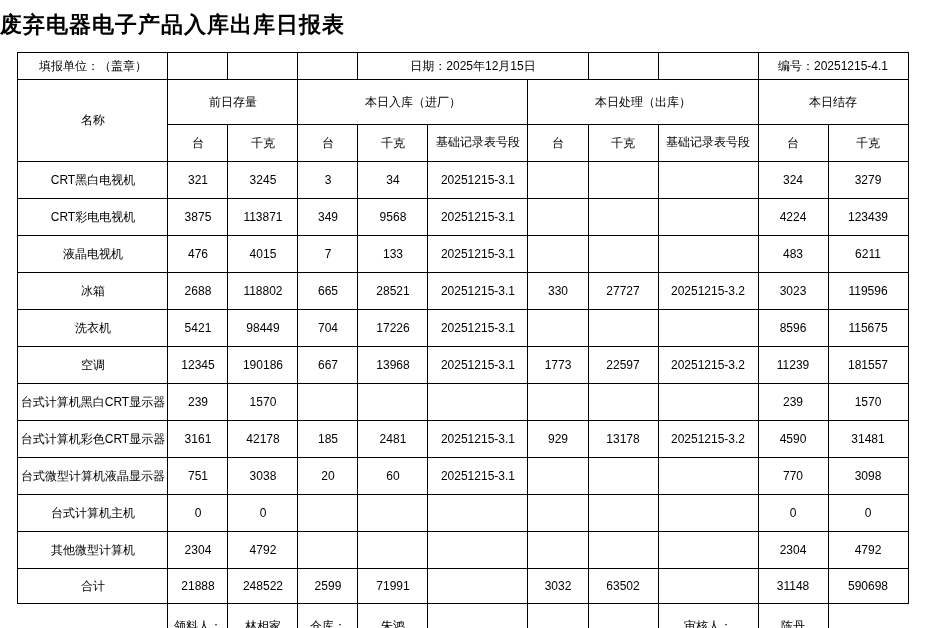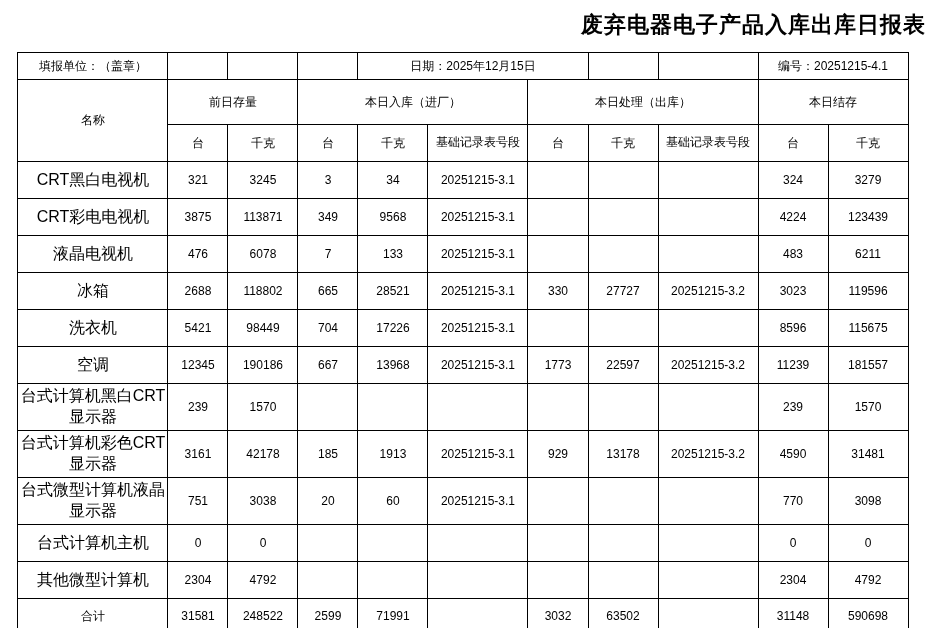--- a/index.html
+++ b/index.html
@@ -15,21 +15,21 @@
     overflow: hidden;
   }
   .page {
     width: 926px;
     height: 628px;
     position: relative;
     box-sizing: border-box;
     padding: 0;
   }
   .title {
-    text-align: right;
+    text-align: left;
     font-size: 22px;
     font-weight: bold;
     letter-spacing: 1px;
     padding: 10px 0 12px 0;
     font-family: "Liberation Serif", serif;
   }
   table.report {
     border-collapse: collapse;
     width: 890px;
     margin: 0 auto;
@@ -68,21 +68,21 @@
     height: 32px;
     font-size: 12px;
   }
   .name-cell {
     font-size: 13px;
   }
   .data-row td {
     height: 32px;
   }
   .data-row td.rowname {
-    font-size: 16px;
+    font-size: 12px;
   }
   .total-row td {
     height: 30px;
     margin-top: 16px;
   }
   .foot-row td {
     height: 40px;
     font-size: 12px;
   }
   .foot-label {
@@ -175,21 +175,21 @@
       <td></td>
       <td></td>
       <td></td>
       <td>4224</td>
       <td>123439</td>
     </tr>
 
     <tr class="data-row">
       <td class="rowname">液晶电视机</td>
       <td>476</td>
-      <td>6078</td>
+      <td>4015</td>
       <td>7</td>
       <td>133</td>
       <td>20251215-3.1</td>
       <td></td>
       <td></td>
       <td></td>
       <td>483</td>
       <td>6211</td>
     </tr>
 
@@ -247,21 +247,21 @@
       <td></td>
       <td>239</td>
       <td>1570</td>
     </tr>
 
     <tr class="data-row">
       <td class="rowname">台式计算机彩色CRT显示器</td>
       <td>3161</td>
       <td>42178</td>
       <td>185</td>
-      <td>1913</td>
+      <td>2481</td>
       <td>20251215-3.1</td>
       <td>929</td>
       <td>13178</td>
       <td>20251215-3.2</td>
       <td>4590</td>
       <td>31481</td>
     </tr>
 
     <tr class="data-row">
       <td class="rowname">台式微型计算机液晶显示器</td>
@@ -300,21 +300,21 @@
       <td></td>
       <td></td>
       <td></td>
       <td></td>
       <td>2304</td>
       <td>4792</td>
     </tr>
 
     <tr class="total-row">
       <td class="rowname">合计</td>
-      <td>31581</td>
+      <td>21888</td>
       <td>248522</td>
       <td>2599</td>
       <td>71991</td>
       <td></td>
       <td>3032</td>
       <td>63502</td>
       <td></td>
       <td>31148</td>
       <td>590698</td>
     </tr>

